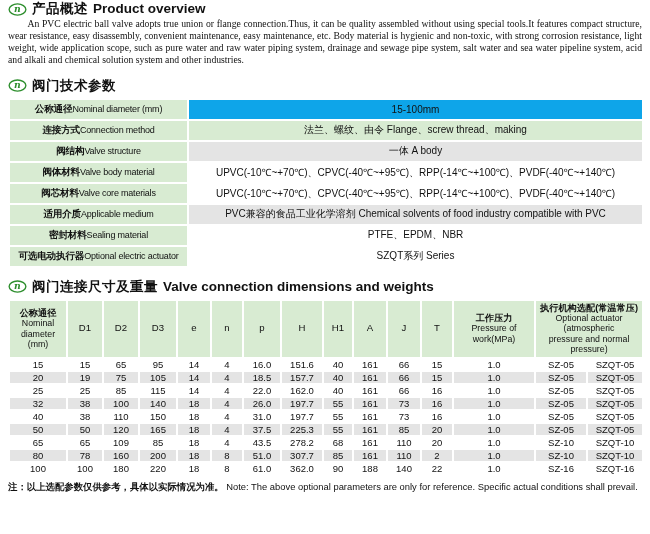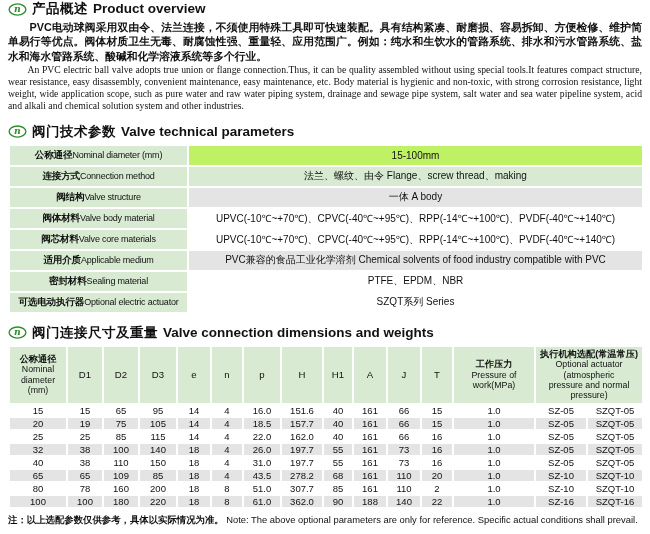--- a/index.html
+++ b/index.html
@@ -11,21 +11,21 @@
   .para-zh{margin:3px 0 0 0;font-size:10.8px;font-weight:bold;line-height:14.4px;text-indent:2em;text-align:justify;}
   .para-en{margin:1px 0 0 0;font-size:9.7px;font-weight:normal;line-height:11.9px;text-indent:2em;text-align:justify;font-family:Liberation Serif, serif;}
   .t2{margin-top:12px;}
   .t3{margin-top:11px;}
   table{border-collapse:collapse;table-layout:fixed;width:634px;}
   .tech{margin-top:4px;}
   .tech td{border:2px solid #fff;height:17px;text-align:center;font-size:10px;padding:1px 2px;overflow:hidden;}
   .tech td.p-label{background:#d8ebd2;font-size:9px;letter-spacing:-0.2px;white-space:nowrap;}
   .tech td.p-label b{font-size:9.6px;}
   .tone-white{background:#ffffff;}
-  .tone-pale{background:#bef264;}
+  .tone-pale{background:#0ea5e9;}
   .tone-green{background:#d8ebd2;margin-top:20px;}
   .tone-gray{background:#e4e4e4;}
   .dims{margin-top:4px;}
   .dims th{background:#d8ebd2;border:2px solid #fff;font-size:8.8px;font-weight:normal;line-height:10.4px;padding:2px 1px;vertical-align:middle;overflow:hidden;}
   .dims th .hzh{font-weight:bold;font-size:9.2px;}
   .dims th.letter{font-size:9.6px;}
   .dims td{border:2px solid #fff;text-align:center;font-size:9.5px;height:11px;padding:0;overflow:hidden;}
   .dims tbody tr:nth-child(even) td{background:#e4e4e4;}
   .dims tbody tr:nth-child(odd) td{background:#ffffff;}
   .dims tbody td.dn{background:#d8ebd2;}
@@ -39,30 +39,28 @@
 
   <div class="sec-title">
     <svg class="logo" viewBox="0 0 20 14">
       <ellipse cx="10" cy="7" rx="9" ry="6" fill="none" stroke="#2f8f2f" stroke-width="1.5"></ellipse>
       <text x="10" y="10.2" text-anchor="middle" font-size="10" font-style="italic" font-weight="bold" fill="#2f8f2f" font-family="DejaVu Serif, serif">n</text>
     </svg>
     <span class="zh">产品概述</span>
     <span class="en">Product overview</span>
   </div>
 
-  <p class="para-zh">PVC电动球阀采用双由令、法兰连接，不须使用特殊工具即可快速装配。具有结构紧凑、耐磨损、容易拆卸、方便检修、维护简单易行等优点。阀体材质卫生无毒、耐腐蚀性强、重量轻、应用范围广。例如：纯水和生饮水的管路系统、排水和污水管路系统、盐水和海水管路系统、酸碱和化学溶液系统等多个行业。</p>
   <p class="para-en">An PVC electric ball valve adopts true union or flange connection.Thus, it can be quality assembled without using special tools.It features compact structure, wear resistance, easy disassembly, convenient maintenance, easy maintenance, etc. Body material is  hygienic and non-toxic, with strong corrosion resistance, light weight, wide application scope, such as pure water and raw water piping system, drainage and sewage pipe system, salt water and sea water pipeline system, acid and alkali and chemical solution system and other industries.</p>
 
   <div class="sec-title t2">
     <svg class="logo" viewBox="0 0 20 14">
       <ellipse cx="10" cy="7" rx="9" ry="6" fill="none" stroke="#2f8f2f" stroke-width="1.5"></ellipse>
       <text x="10" y="10.2" text-anchor="middle" font-size="10" font-style="italic" font-weight="bold" fill="#2f8f2f" font-family="DejaVu Serif, serif">n</text>
     </svg>
     <span class="zh">阀门技术参数</span>
-    <span class="en">Valve technical parameters</span>
   </div>
 
   <table class="tech">
     <colgroup>
         <col style="width:179px">
         <col style="width:455px">
       </colgroup>
     <tbody>
         <tr>
           <td class="p-label"><b>公称通径</b>Nominal diameter (mm)</td>
@@ -237,20 +235,37 @@
           <td>197.7</td>
           <td>55</td>
           <td>161</td>
           <td>73</td>
           <td>16</td>
           <td>1.0</td>
           <td>SZ-05</td>
           <td>SZQT-05</td>
         </tr>
         <tr>
+          <td class="dn">50</td>
+          <td>50</td>
+          <td>120</td>
+          <td>165</td>
+          <td>18</td>
+          <td>4</td>
+          <td>37.5</td>
+          <td>225.3</td>
+          <td>55</td>
+          <td>161</td>
+          <td>85</td>
+          <td>20</td>
+          <td>1.0</td>
+          <td>SZ-05</td>
+          <td>SZQT-05</td>
+        </tr>
+        <tr>
           <td class="dn">65</td>
           <td>65</td>
           <td>109</td>
           <td>85</td>
           <td>18</td>
           <td>4</td>
           <td>43.5</td>
           <td>278.2</td>
           <td>68</td>
           <td>161</td>

